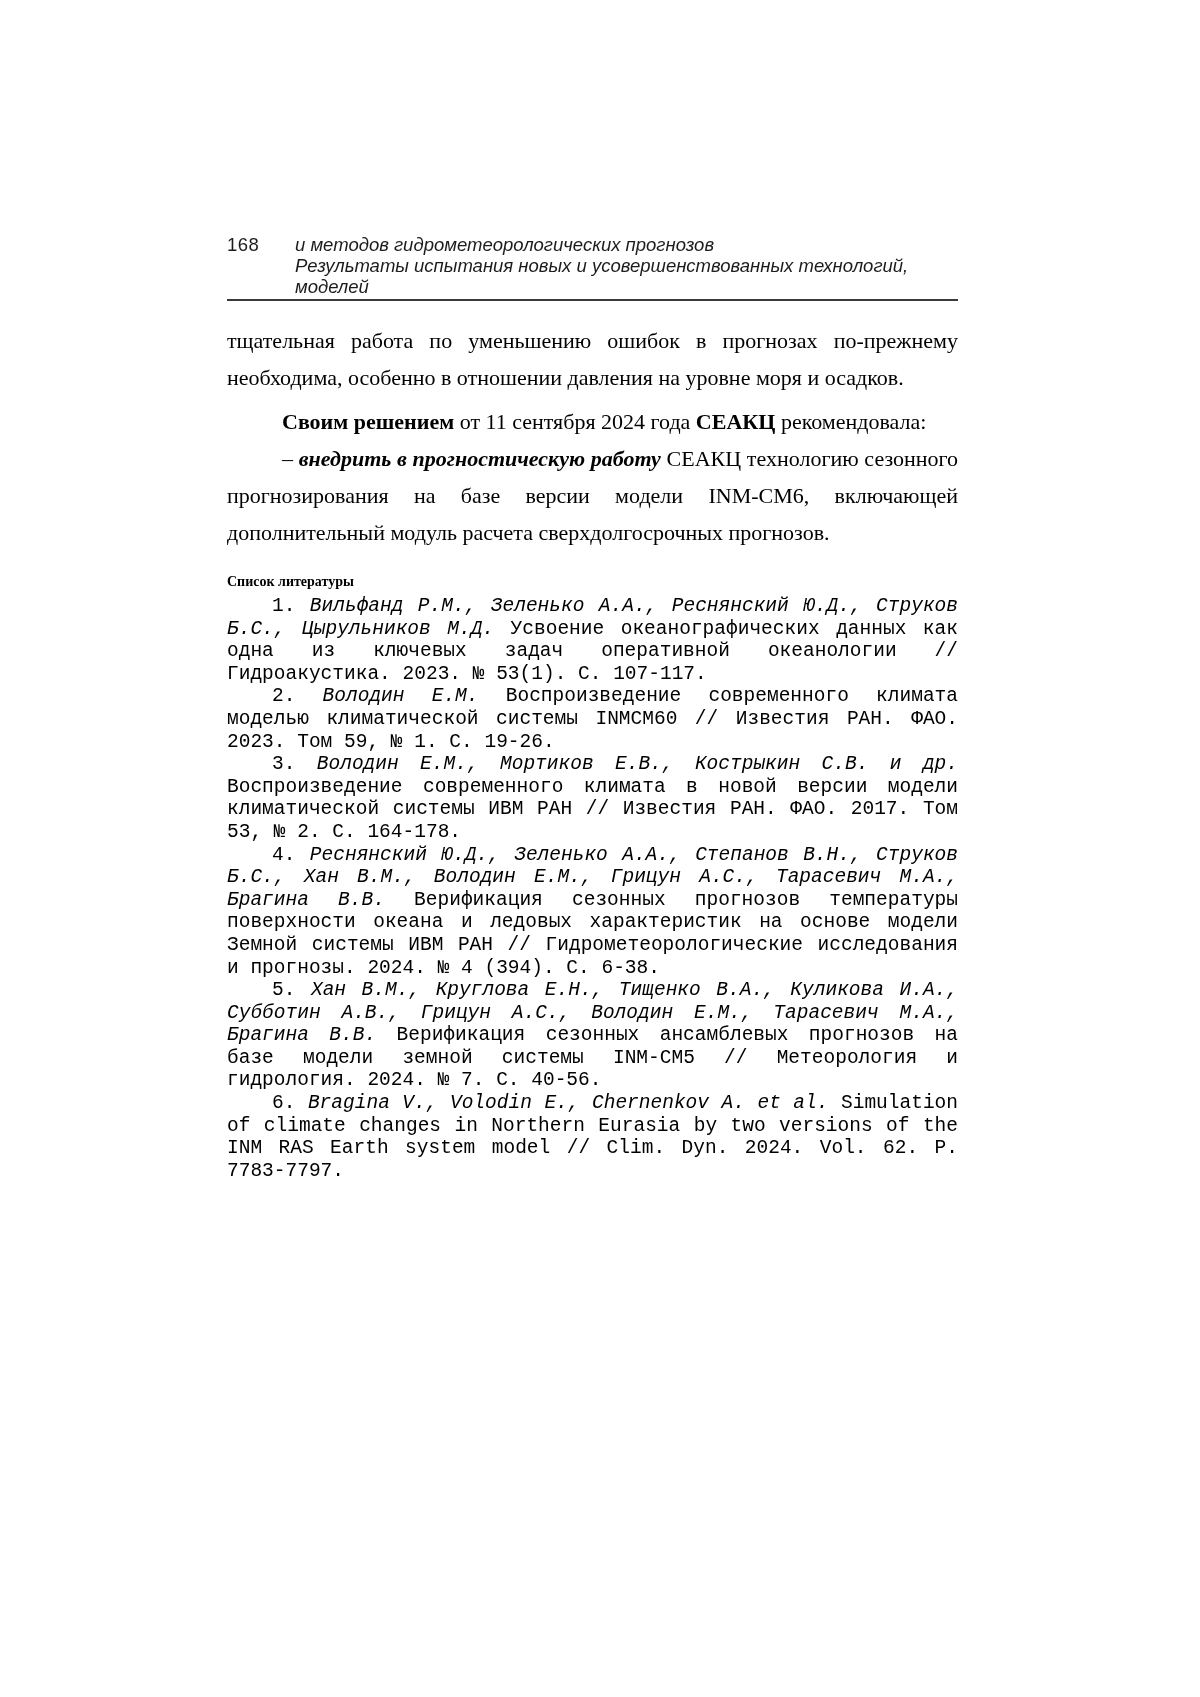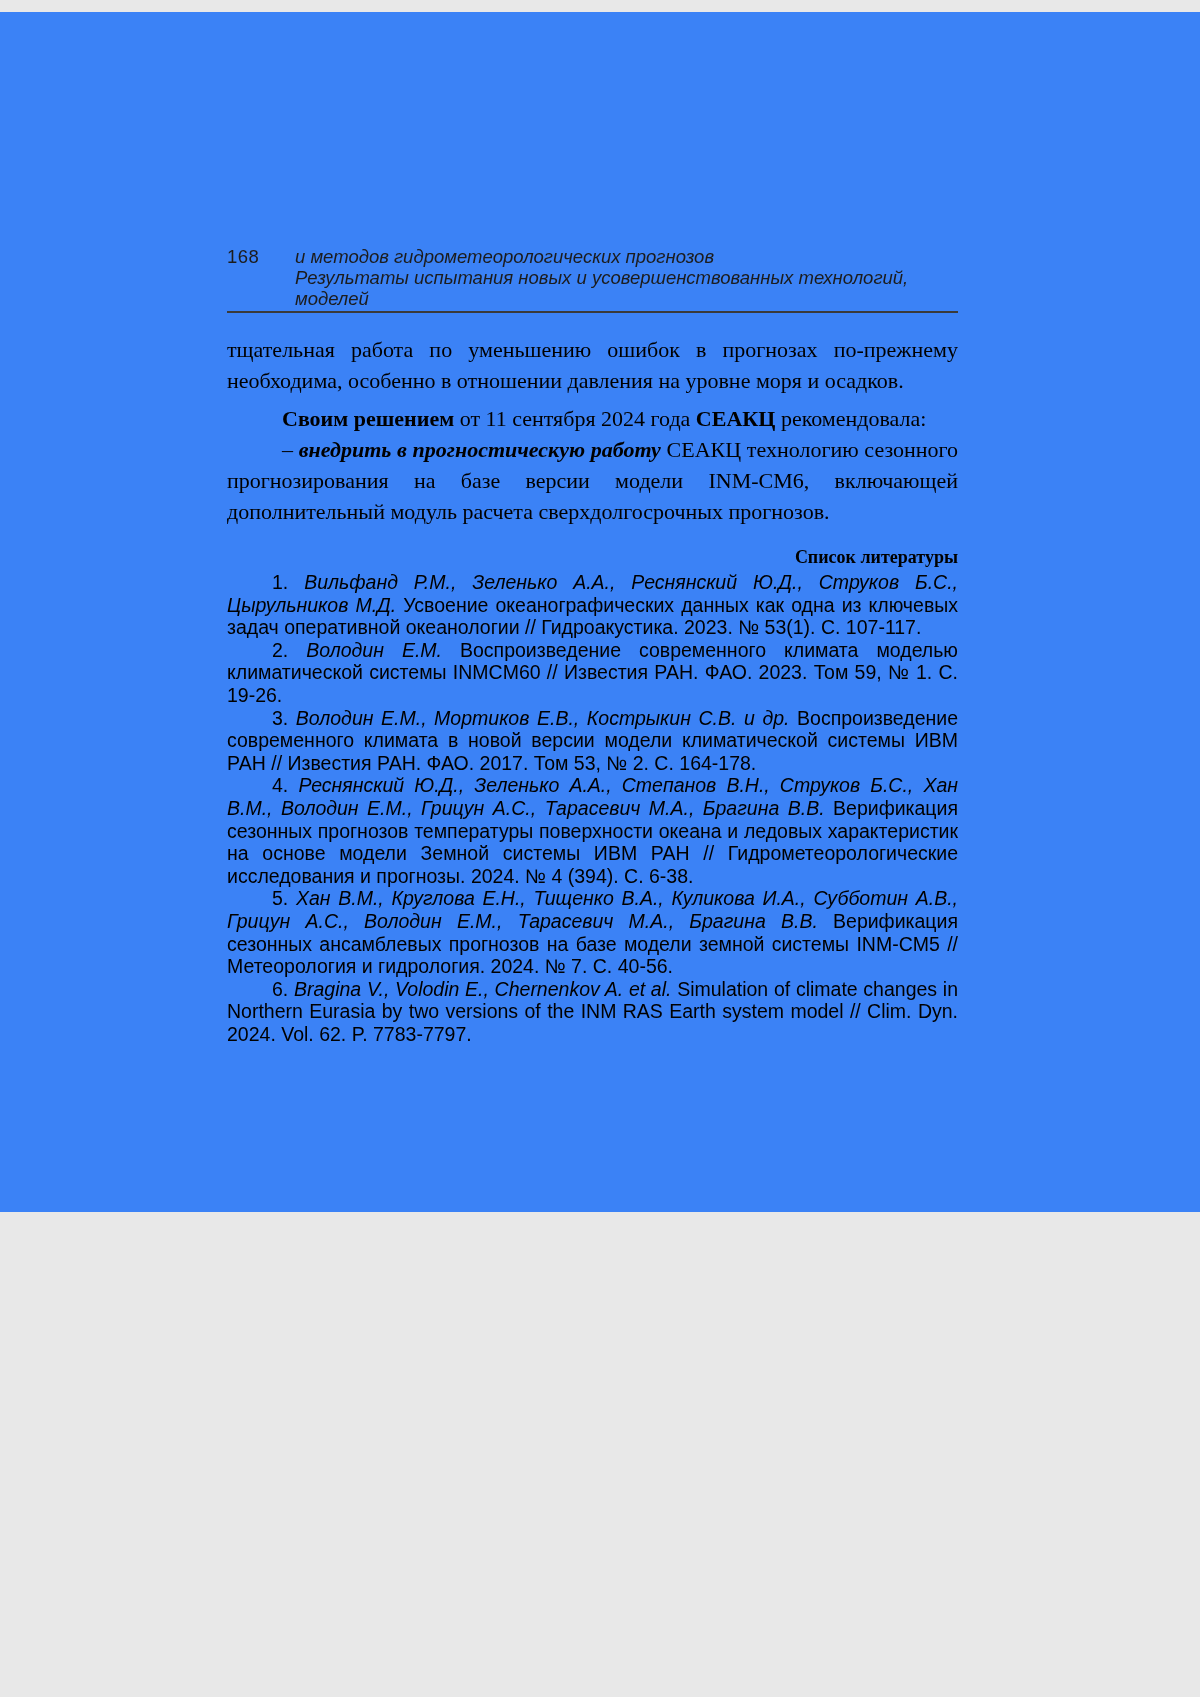--- a/index.html
+++ b/index.html
@@ -3,23 +3,23 @@
 <meta charset="utf-8">
 <style>
   html, body {
     margin: 0;
     padding: 0;
     background: #e8e8e8;
   }
   .page {
     position: relative;
     width: 1200px;
-    height: 1200px;
-    margin: 12px auto;
-    background: #3b82f6;
+    height: 1697px;
+    margin: 0 auto;
+    background: #ffffff;
     color: #000000;
     overflow: hidden;
   }
   .content {
     position: absolute;
     left: 227px;
     top: 234px;
     width: 731px;
   }
   
@@ -44,43 +44,43 @@
     border: none;
     border-top: 2px solid #3a3a3a;
     margin: 2px 0 0 0;
     width: 100%;
   }
   
   .body-block {
     margin-top: 21px;
     font-family: "Liberation Serif", serif;
     font-size: 22px;
-    line-height: 31px;
+    line-height: 37px;
   }
   p.body-p {
     margin: 0;
     text-align: justify;
     text-align-last: left;
     hyphens: none;
   }
   p.body-p.indent { text-indent: 55px; }
   p.body-p.gap-top { margin-top: 7px; }
   .b { font-weight: bold; }
   .bi { font-weight: bold; font-style: italic; }
   
   .refs-heading {
     font-family: "Liberation Serif", serif;
-    font-size: 18px;
+    font-size: 14px;
     line-height: 27px;
     font-weight: bold;
-    text-align: right;
+    text-align: left;
     margin: 17px 0 0 0;
   }
   .refs-block {
-    font-family: Liberation Sans, sans-serif;
+    font-family: Liberation Mono, monospace;
     font-size: 19.5px;
     line-height: 22.6px;
   }
   p.ref {
     margin: 0;
     text-align: justify;
     text-align-last: left;
     text-indent: 45px;
     hyphens: none;
   }

